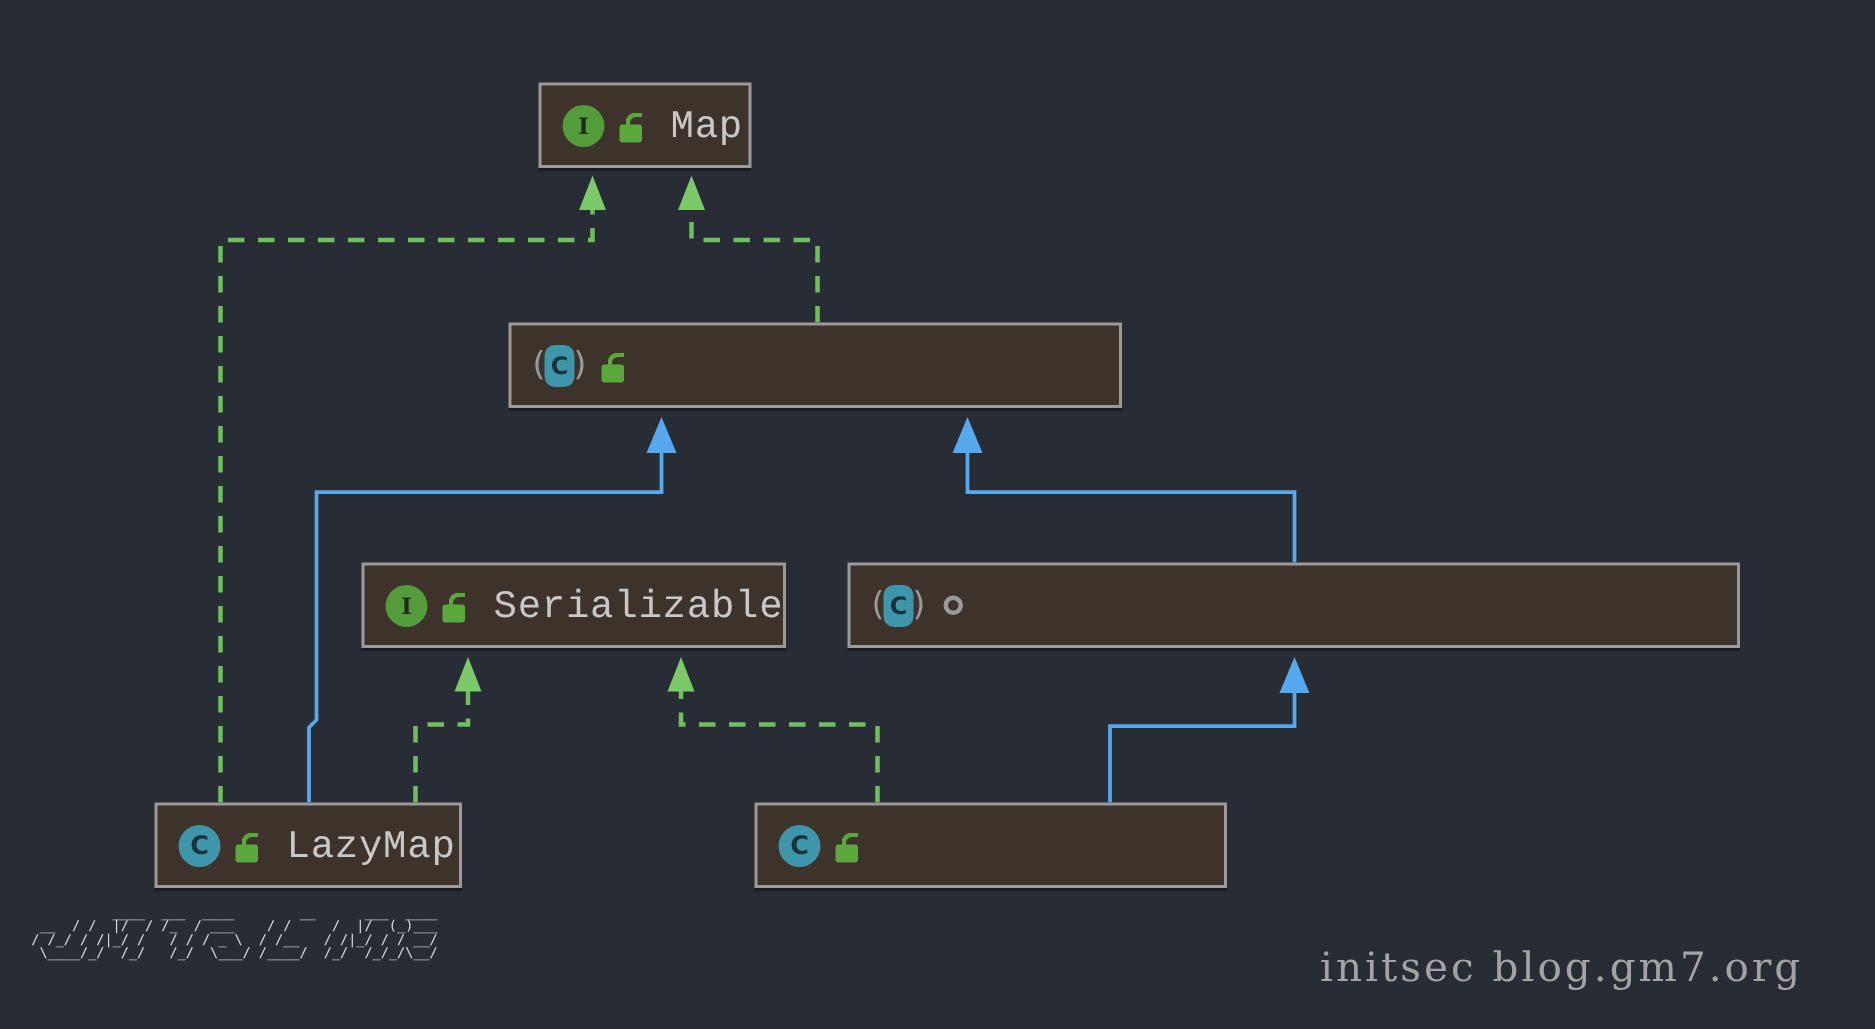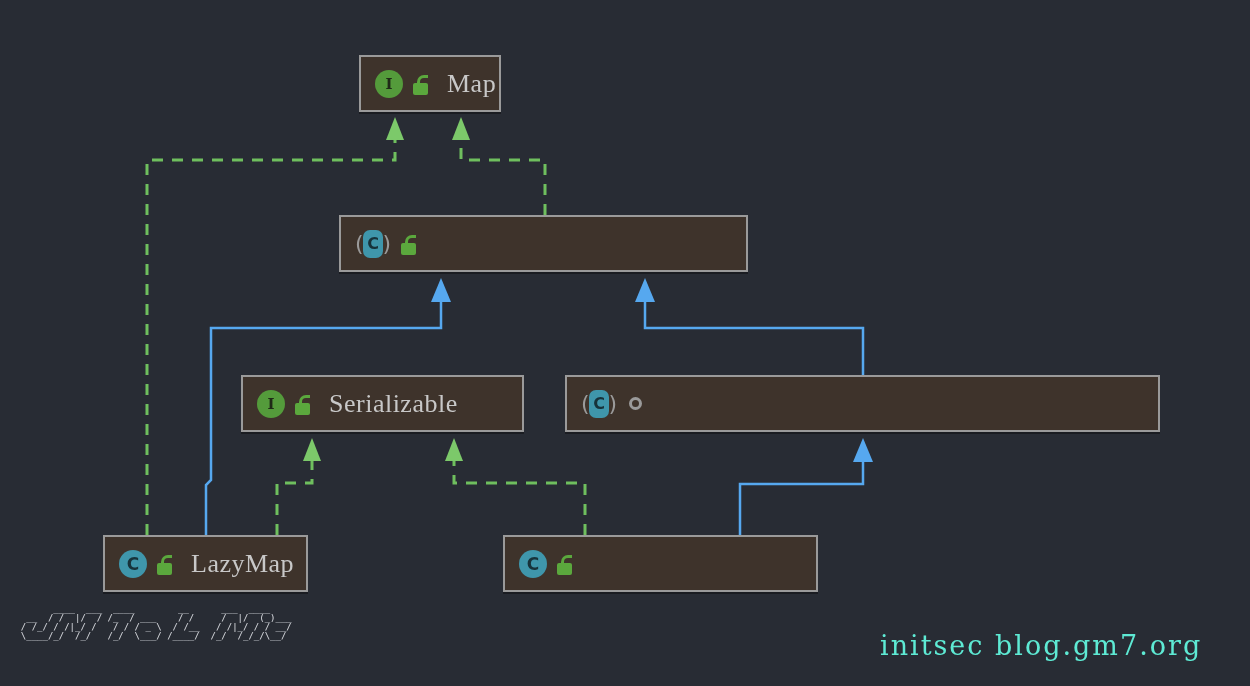--- a/index.html
+++ b/index.html
@@ -36,21 +36,21 @@
     display: flex;
     align-items: center;
     flex: 0 0 auto;
   }
   .node-label {
     color: #c8c8c8;
     font-size: 26px;
     letter-spacing: 0.5px;
     white-space: nowrap;
     margin-left: 14px;
-    font-family: Liberation Serif, serif;
+    font-family: Liberation Mono, monospace;
   }
   
   .ico { display: inline-block; vertical-align: middle; }
   .ico-interface {
     width: 28px; height: 28px; border-radius: 50%;
     background: #549b3b;
     color: #1f2a17;
     font-size: 15px; font-weight: bold;
     display: flex; align-items: center; justify-content: center;
     font-family: "DejaVu Serif", serif;
@@ -99,34 +99,35 @@
   }
   .ico-pkg {
     width: 13px; height: 13px; margin-left: 12px;
     border: 3px solid #9a9a9a; border-radius: 50%;
     background: transparent;
   }
 
   
   .wm-url {
     position: absolute;
-    color: #5eead4;
+    color: #a3a3a3;
     font-family: "DejaVu Serif", "Liberation Serif", serif;
     font-size: 27px;
     letter-spacing: 2px;
     white-space: nowrap;
   }
   .wm-logo {
     position: absolute;
     color: #e8eaef;
     font-family: "DejaVu Sans Mono", "Liberation Mono", monospace;
     font-size: 9px;
     line-height: 9px;
     white-space: pre;
     opacity: 0.92;
+    text-align: right;
   }
 </style>
 </head>
 <body>
 
 <div id="stage">
 
   <svg id="edges" viewBox="0 0 1250 686" width="1250" height="686" xmlns="http://www.w3.org/2000/svg">
     <defs>
       <marker id="arrow-green" viewBox="0 0 12 12" refX="6" refY="11" markerWidth="12" markerHeight="12" orient="auto-start-reverse">

